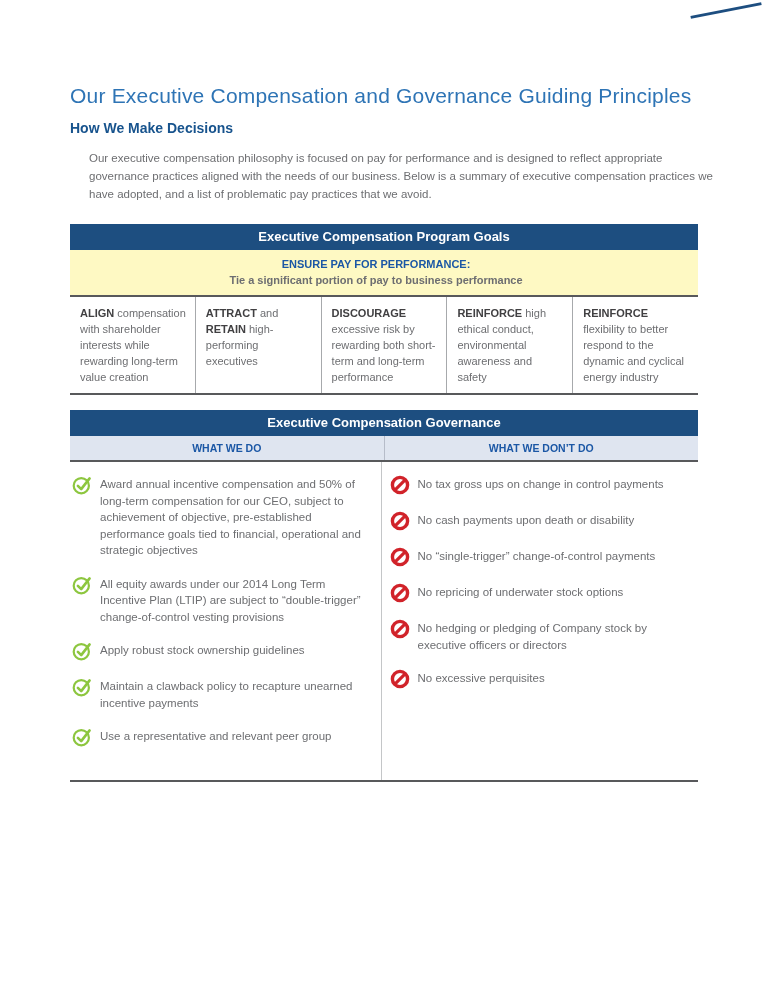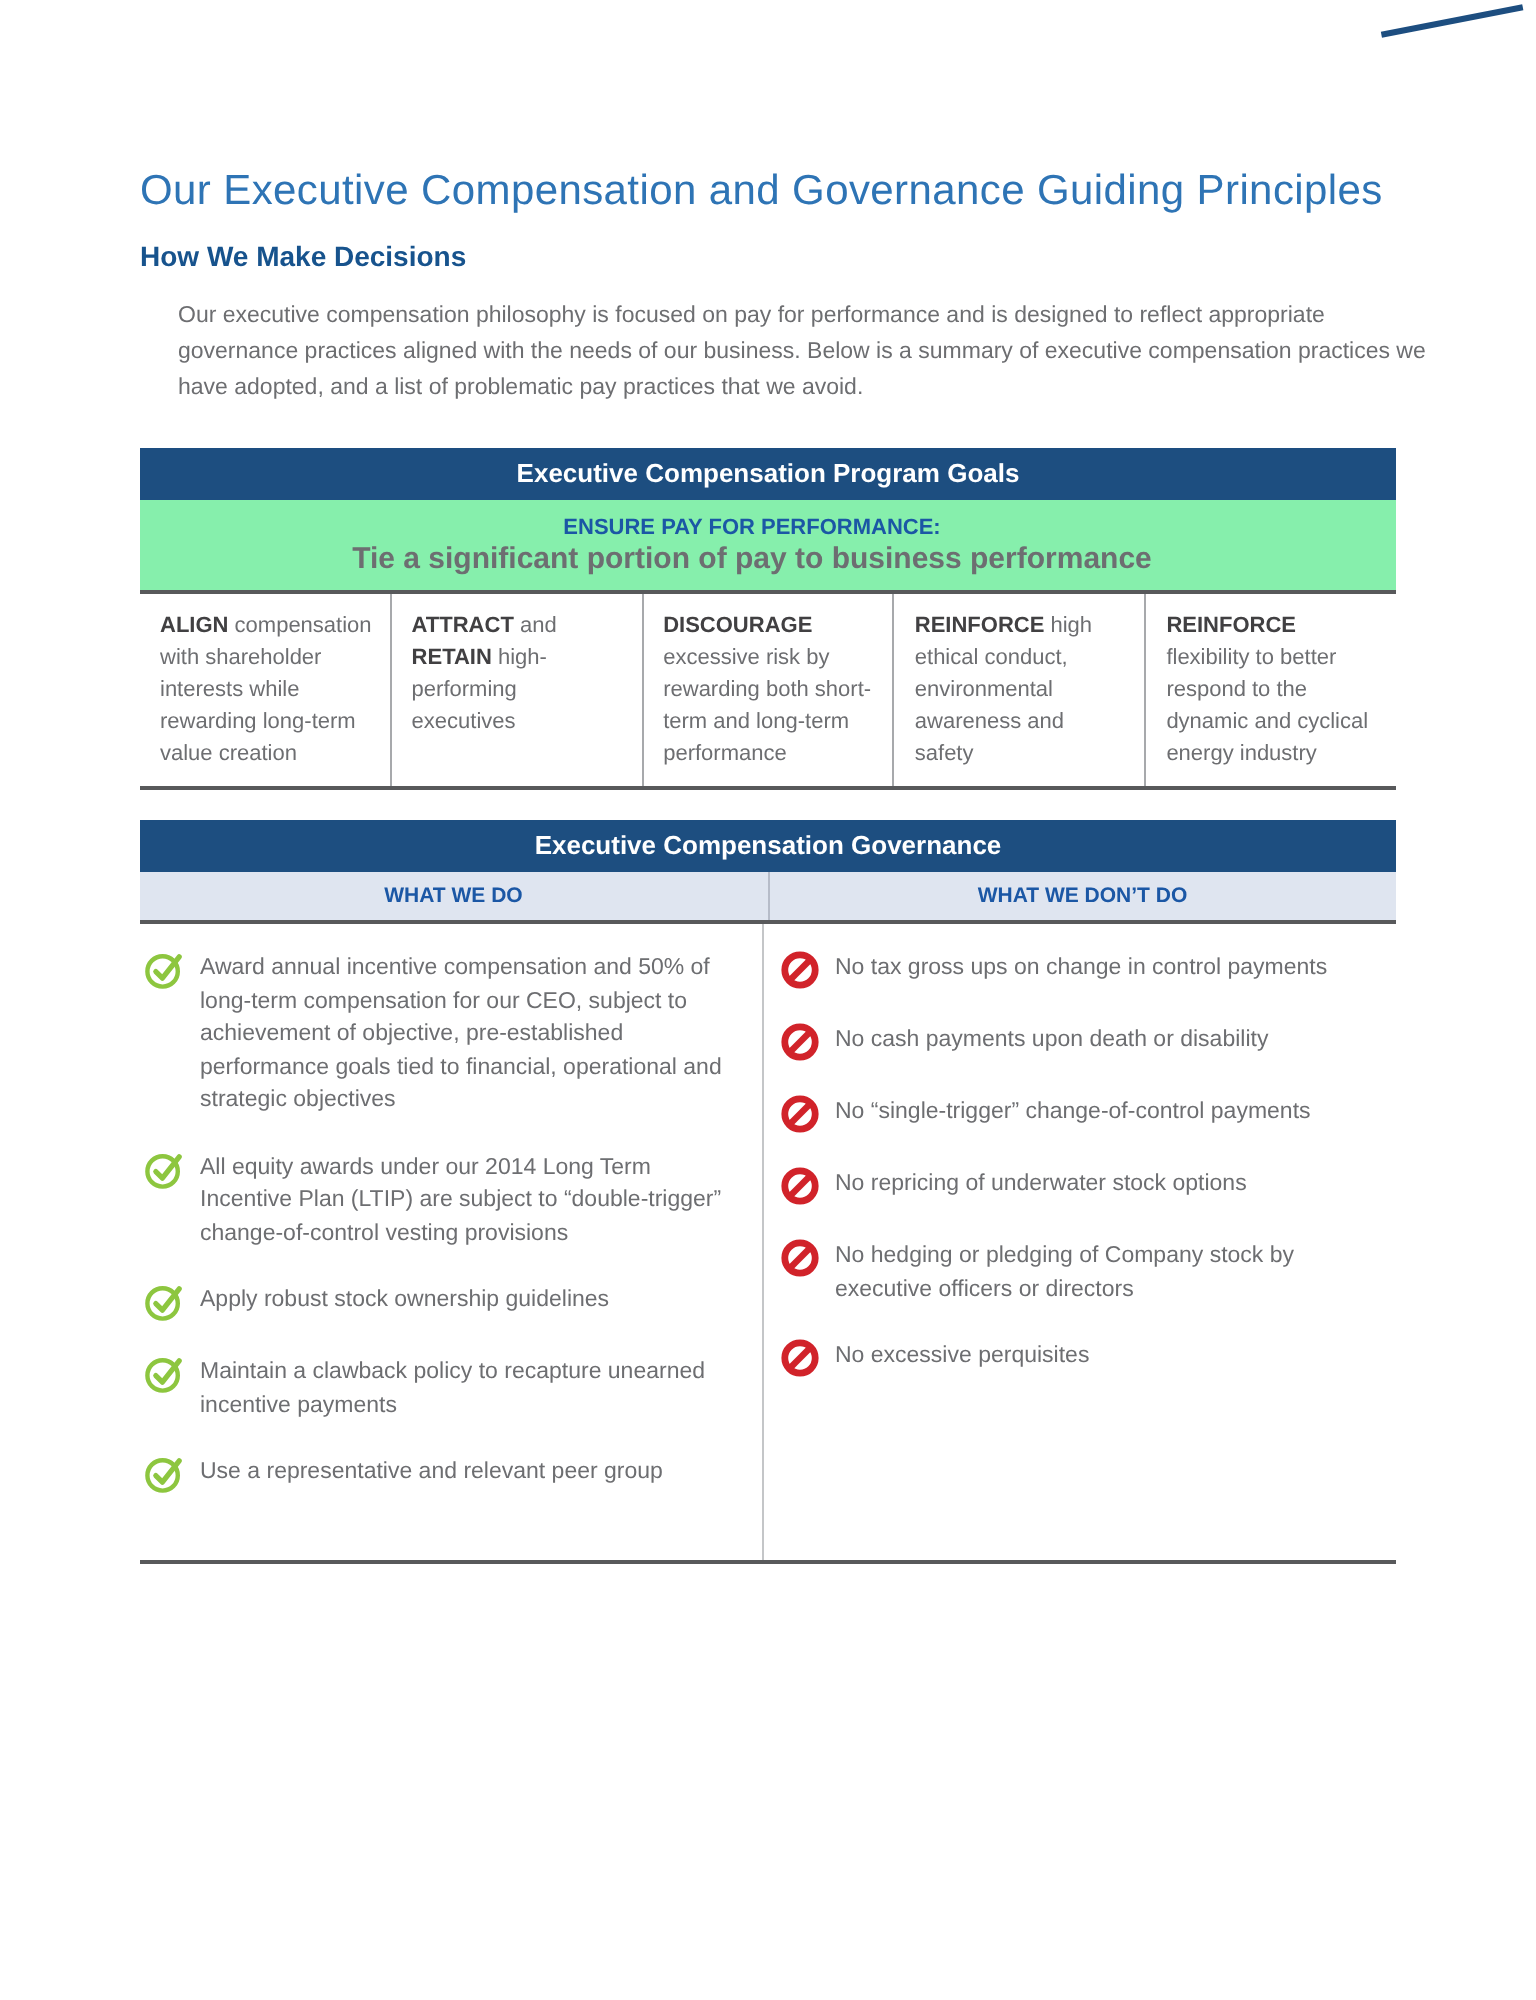--- a/index.html
+++ b/index.html
@@ -26,24 +26,24 @@
     font-size:11.5px; color:#6d6e71; line-height:18px;margin-left:19px;
   }
 
   
   .t1 { position:absolute; top:224px; left:70px; width:628px; }
   .bar-header {
     background:#1d4e80; color:#ffffff; font-weight:bold; font-size:13px;
     text-align:center; height:26px; line-height:26px;
   }
   .t1-band {
-    background:#86efac; text-align:center; padding:6px 16px 7px 0;
+    background:#fef9c3; text-align:center; padding:6px 16px 7px 0;
   }
   .t1-band .band-line1 { font-size:11px; font-weight:bold; color:#1b57a5; line-height:16px; }
-  .t1-band .band-line2 { font-size:15px; font-weight:bold; color:#6d6e71; line-height:16px; }
+  .t1-band .band-line2 { font-size:11px; font-weight:bold; color:#6d6e71; line-height:16px; }
   .t1-cols {
     display:flex; border-top:2px solid #58595b; border-bottom:2px solid #58595b;
   }
   .goal-col {
     flex:1 1 0; padding:8px 9px 8px 10px; font-size:11px; line-height:16px;
     color:#6d6e71; border-left:1px solid #a7a9ac;
   }
   .goal-col:first-child { border-left:none; }
   .goal-col b { color:#414042; }
 

